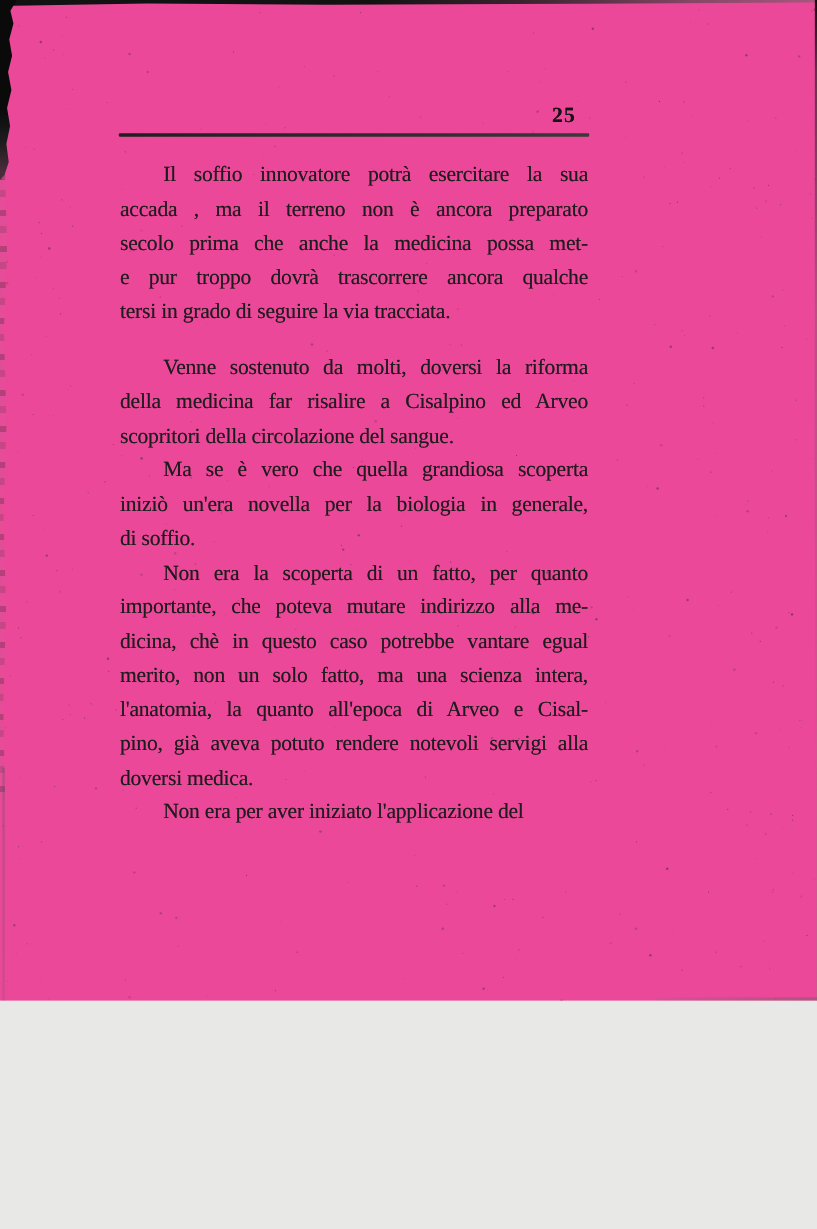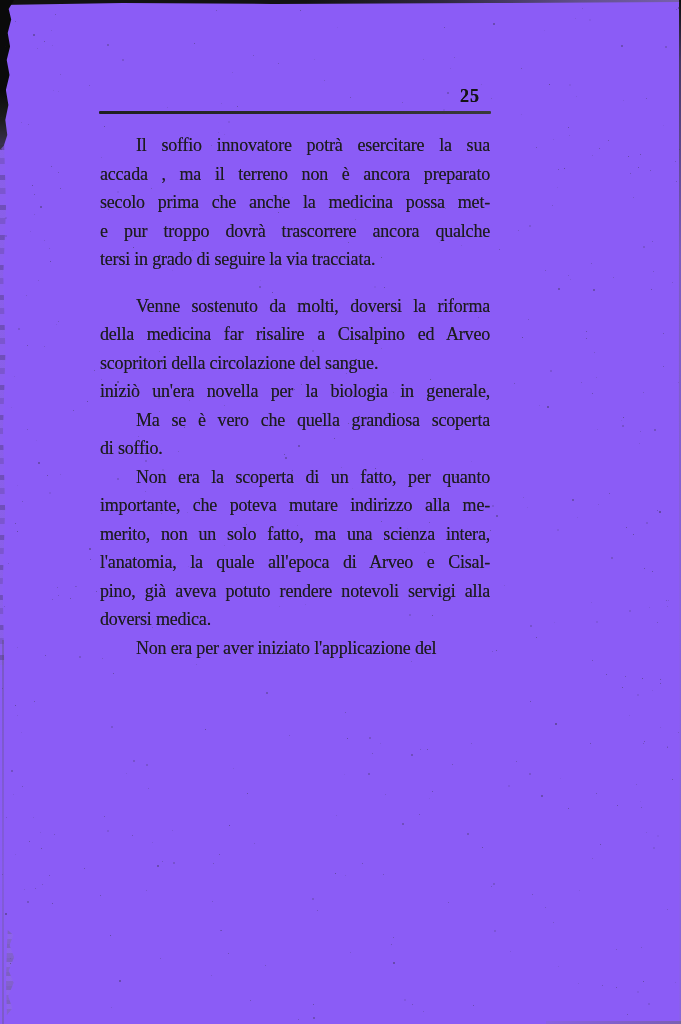--- a/index.html
+++ b/index.html
@@ -1,19 +1,19 @@
 <!DOCTYPE html>
 <html><head>
 <meta charset="utf-8">
 <style>
   html,body{margin:0;padding:0;background:#e8e8e6;}
   .page{
     position:relative;
-    width:681px;height:1024px;
-    background:#8b5cf6;
+    width:681px;height:834px;
+    background:#ec4899;
     overflow:hidden;
     font-family:"Liberation Serif","DejaVu Serif",serif;
   }
   
   .top-edge-line{
     position:absolute;top:0;left:0;width:681px;height:5px;
     background:linear-gradient(to right,#121212 0 45%,rgba(30,30,30,.85) 65%,rgba(70,70,70,.6) 85%,rgba(100,100,100,.5) 100%);
     clip-path:polygon(0 0,100% 0,100% 40%,72% 62%,40% 78%,18% 60%,0 100%);
   }
   .left-strip-top{
@@ -99,29 +99,30 @@
         <div class="line">secolo prima che anche la medicina possa met-</div>
         <div class="line">e pur troppo dovrà trascorrere ancora qualche</div>
         <div class="line lastline">tersi in grado di seguire la via tracciata.</div>
       </div>
       <div class="para gap">
         <div class="line firstline">Venne sostenuto da molti, doversi la riforma</div>
         <div class="line">della medicina far risalire a Cisalpino ed Arveo</div>
         <div class="line lastline">scopritori della circolazione del sangue.</div>
       </div>
       <div class="para">
+        <div class="line firstline">Ma se è vero che quella grandiosa scoperta</div>
         <div class="line">iniziò un'era novella per la biologia in generale,</div>
-        <div class="line firstline">Ma se è vero che quella grandiosa scoperta</div>
         <div class="line lastline">di soffio.</div>
       </div>
       <div class="para">
         <div class="line firstline">Non era la scoperta di un fatto, per quanto</div>
         <div class="line">importante, che poteva mutare indirizzo alla me-</div>
+        <div class="line">dicina, chè in questo caso potrebbe vantare egual</div>
         <div class="line">merito, non un solo fatto, ma una scienza intera,</div>
-        <div class="line">l'anatomia, la quale all'epoca di Arveo e Cisal-</div>
+        <div class="line">l'anatomia, la quanto all'epoca di Arveo e Cisal-</div>
         <div class="line">pino, già aveva potuto rendere notevoli servigi alla</div>
         <div class="line lastline">doversi medica.</div>
       </div>
       <div class="para">
         <div class="line firstline lastline">Non era per aver iniziato l'applicazione del</div>
       </div>
     </div>
 
   <div id="speckles">
       <div class="sp" style="left: 665.3px; top: 45.5px; width: 2px; height: 2px; opacity: 0.27;"></div>

